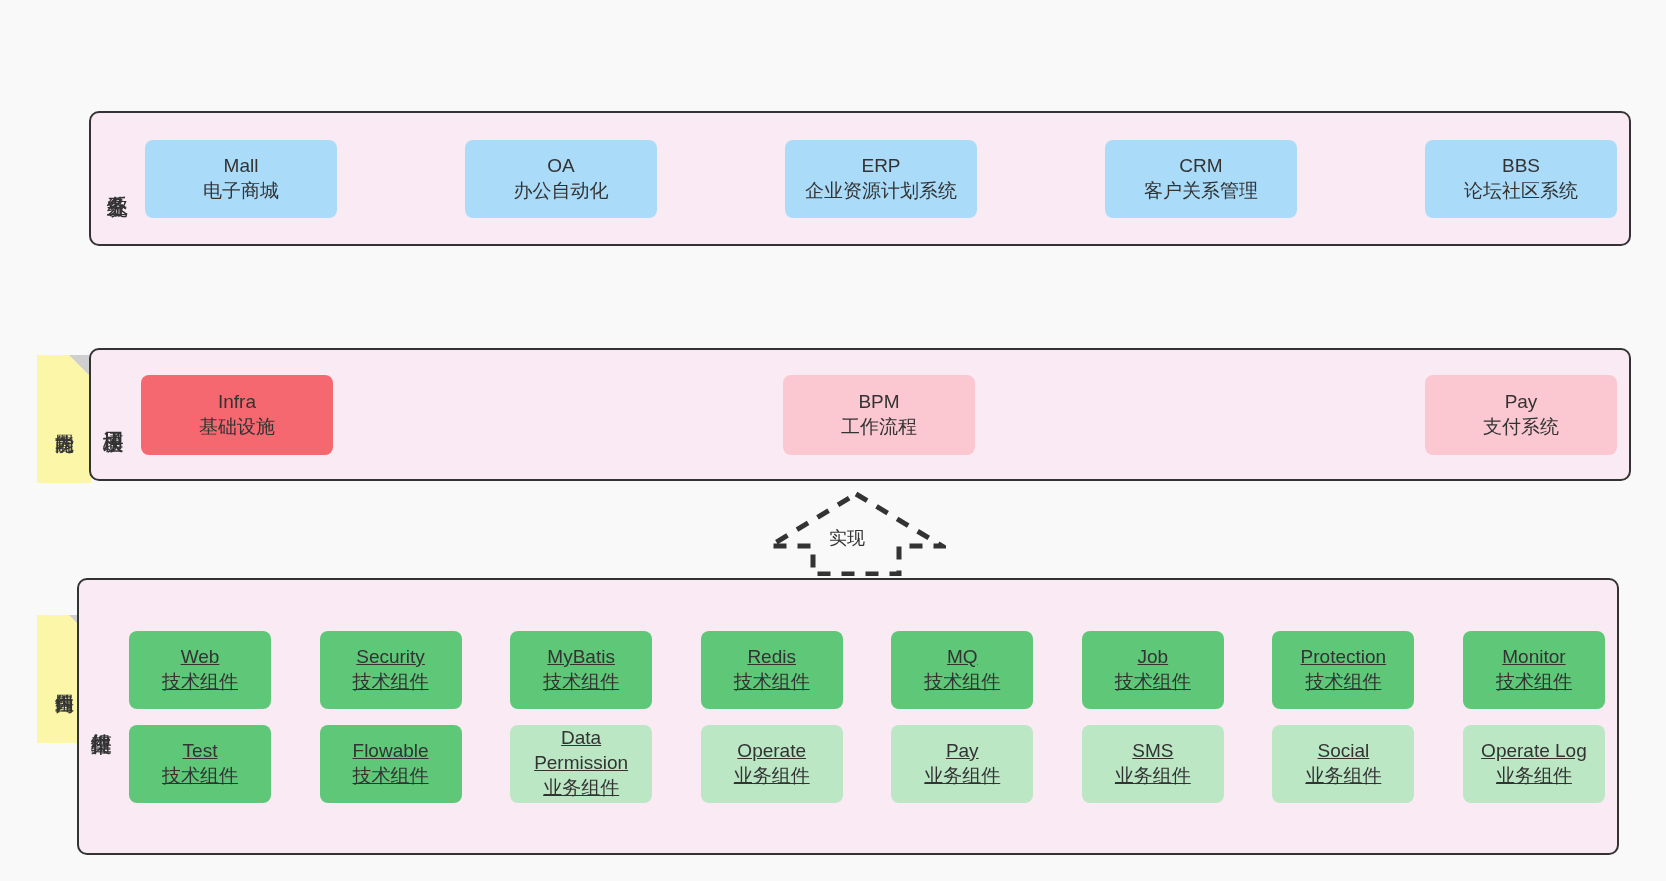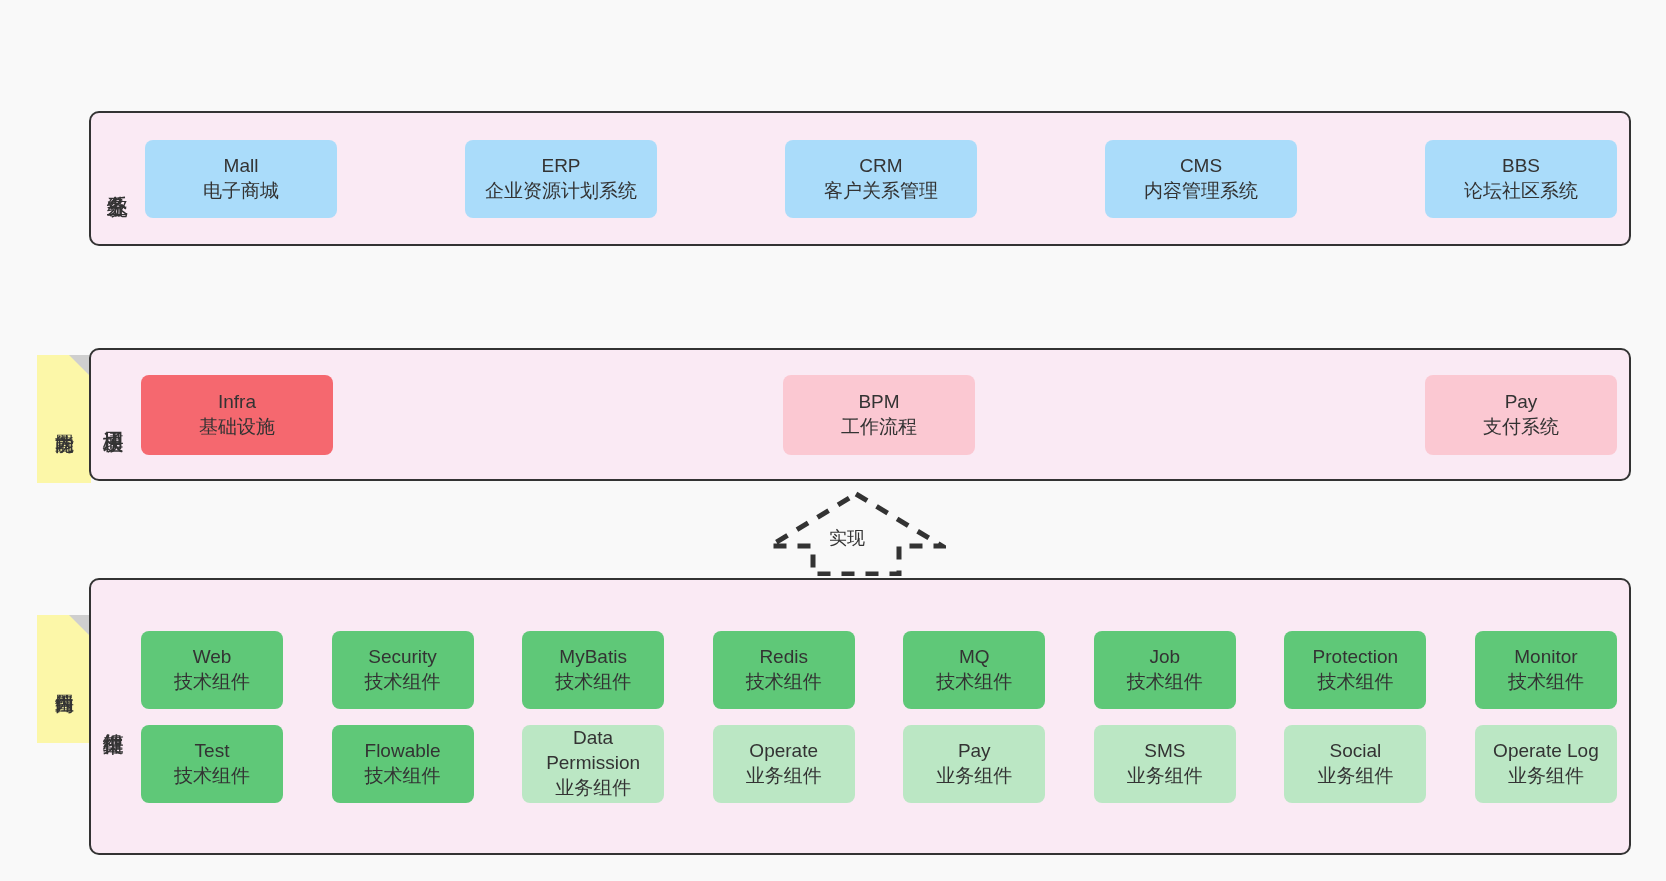--- a/index.html
+++ b/index.html
@@ -28,21 +28,21 @@
     position: absolute;
     background: #faeaf4;
     border: 2px solid #333333;
     border-radius: 10px;
     box-sizing: border-box;
     display: flex;
     align-items: stretch;
   }
   #layer-business { left: 89px;  top: 111px; width: 1542px; height: 135px; }
   #layer-modules  { left: 89px;  top: 348px; width: 1542px; height: 133px; }
-  #layer-framework{ left: 89px;  top: 578px; width: 1542px; height: 277px; }
+  #layer-framework{ left: 77px;  top: 578px; width: 1542px; height: 277px; text-decoration: underline; }
 
   
   .layer-title {
     width: 44px;
     flex: 0 0 44px;
     display: flex;
     align-items: center;
     justify-content: center;
     font-size: 21px;
     line-height: 1.06;
@@ -152,30 +152,30 @@
 
   <div class="layer" id="layer-business">
     <div class="layer-title">业务系统</div>
     <div class="layer-body">
       <div class="row" id="row-business">
           <div class="card c-blue">
             <span class="en">Mall</span>
             <span class="cn">电子商城</span>
           </div>
           <div class="card c-blue">
+            <span class="en">OA</span>
+            <span class="cn">办公自动化</span>
+          </div>
+          <div class="card c-blue">
             <span class="en">ERP</span>
             <span class="cn">企业资源计划系统</span>
           </div>
           <div class="card c-blue">
             <span class="en">CRM</span>
             <span class="cn">客户关系管理</span>
-          </div>
-          <div class="card c-blue">
-            <span class="en">CMS</span>
-            <span class="cn">内容管理系统</span>
           </div>
           <div class="card c-blue">
             <span class="en">BBS</span>
             <span class="cn">论坛社区系统</span>
           </div>
         </div>
     </div>
   </div>
 
 

